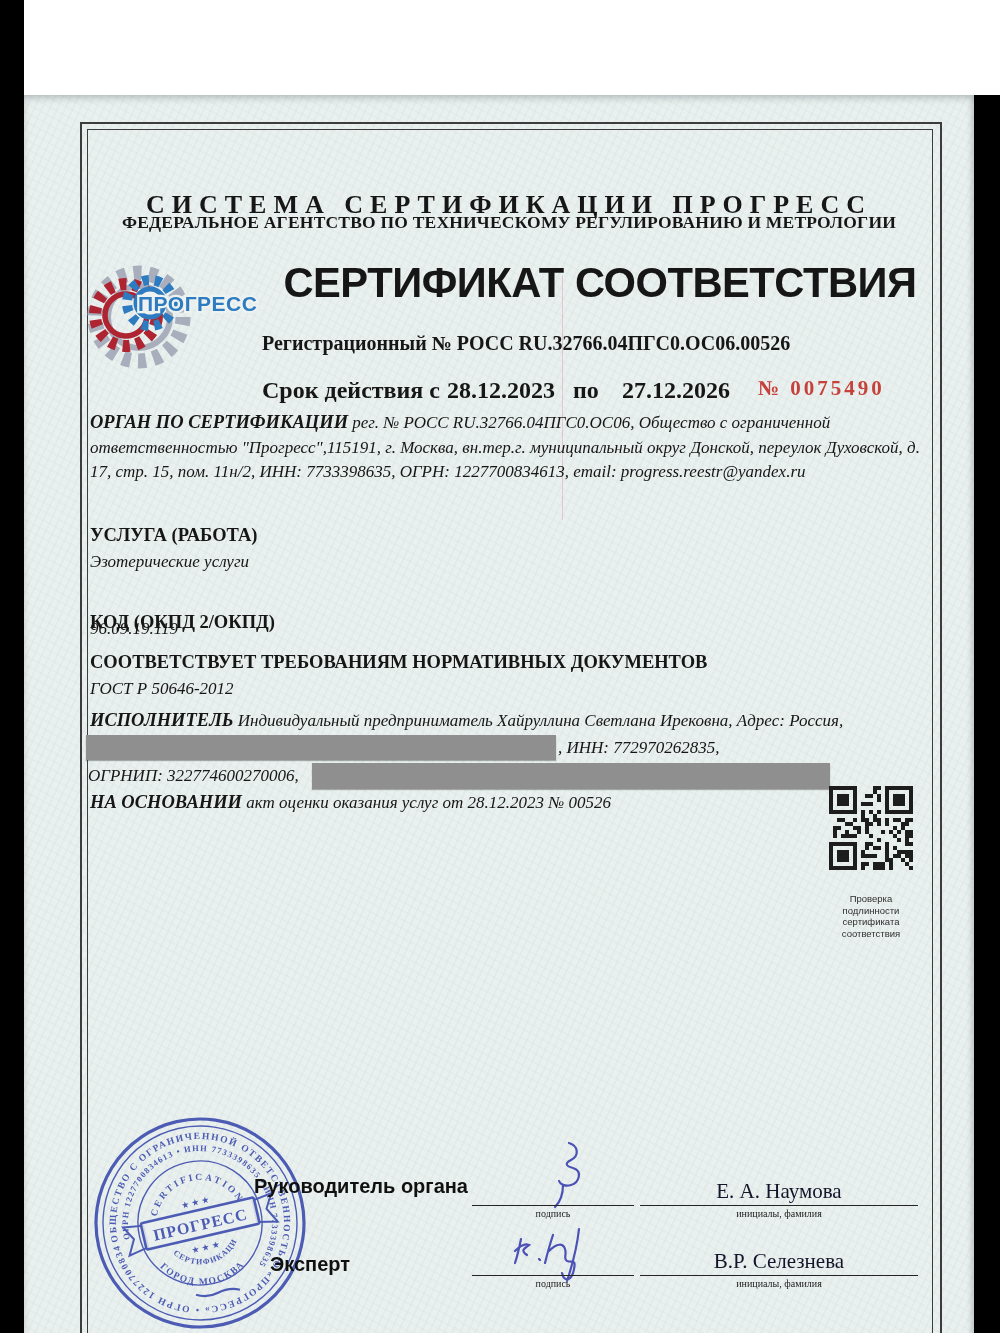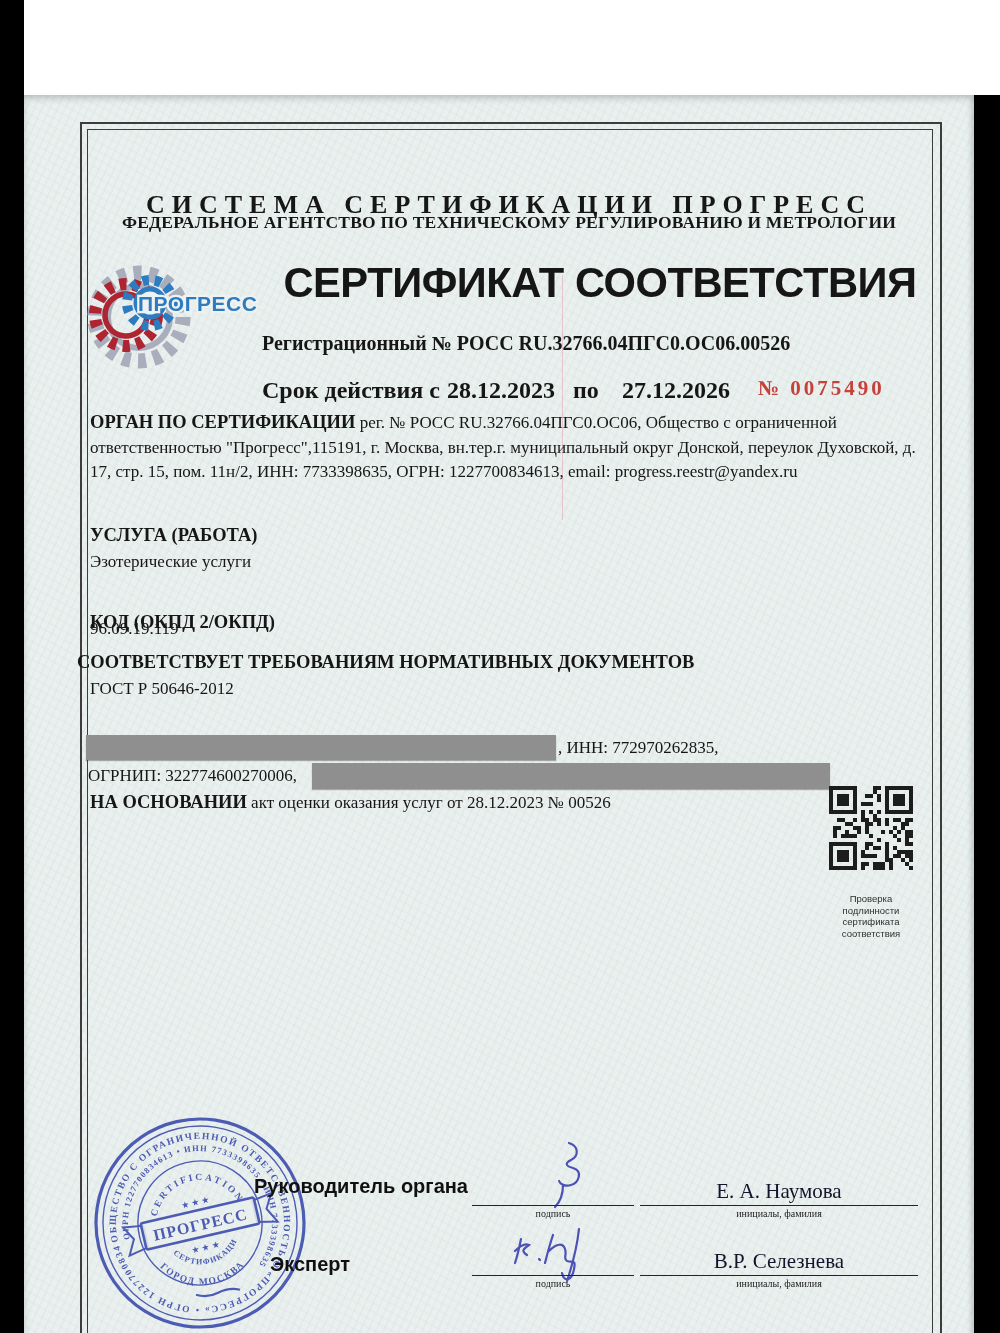--- a/index.html
+++ b/index.html
@@ -23,21 +23,21 @@
              font-weight:bold;font-size:26px;letter-spacing:7px;}
   .agency{position:absolute;left:56px;top:117px;width:858px;text-align:center;
           font-weight:bold;font-size:17.5px;letter-spacing:.2px;}
   .doc-title{position:absolute;left:246px;top:163px;width:660px;text-align:center;
              font-family:"Liberation Sans", sans-serif;font-weight:bold;font-size:43px;
              letter-spacing:-.5px;transform:scaleX(.97);transform-origin:center;}
   .reg-line{position:absolute;left:238px;top:237px;font-weight:bold;font-size:20px;}
   .validity{font-weight:bold;font-size:24px;}
   .blank-no{position:absolute;left:704px;top:281px;font-size:21px;letter-spacing:3px;color:#c5413a;font-weight:bold;margin-left:30px;}
 
-  .body-text{font-size:17px;line-height:24.5px;}
+  .body-text{font-size:17px;line-height:24.5px;font-style:italic;}
   .sec-label{font-weight:bold;font-size:18.5px;}
   .para{position:absolute;left:66px;width:846px;margin:0;}
   .nowrap{white-space:nowrap;}
   .redact{position:absolute;background:#8f8f8f;box-shadow:0 1px 1px rgba(60,60,60,.4);}
 
   .qr-wrap{position:absolute;left:802px;top:691px;width:90px;text-align:center;}
   .qr-caption{font-family:"Liberation Sans", sans-serif;font-size:9.5px;line-height:11.5px;color:#2e2e2e;margin-top:19px;}
 
   .role-label{position:absolute;font-family:"Liberation Sans", sans-serif;font-weight:bold;font-size:20px;color:#101010;}
   .sig-line{position:absolute;border-top:1.6px solid #242424;width:162px;}
@@ -91,23 +91,24 @@
     <div class="blank-no">№ 0075490</div>
 
     <p class="para body-text" style="top:315px;"><b class="sec-label">ОРГАН ПО СЕРТИФИКАЦИИ</b> <span>рег. № РОСС RU.32766.04ПГС0.ОС06, Общество с ограниченной ответственностью "Прогресс",115191, г. Москва, вн.тер.г. муниципальный округ Донской, переулок Духовской, д. 17, стр. 15, пом. 11н/2, ИНН: 7733398635, ОГРН: 1227700834613, email: progress.reestr@yandex.ru</span></p>
 
     <div class="abs sec-label" style="left:66px;top:430px;">УСЛУГА (РАБОТА)</div>
     <div class="abs body-text" style="left:66px;top:455px;">Эзотерические услуги</div>
 
     <div class="abs sec-label" style="left:66px;top:517px;">КОД (ОКПД 2/ОКПД)</div>
     <div class="abs body-text" style="left:66px;top:522px;">96.09.19.119</div>
 
-    <div class="abs sec-label" style="left:53px;top:557px;text-align:center;">СООТВЕТСТВУЕТ ТРЕБОВАНИЯМ НОРМАТИВНЫХ ДОКУМЕНТОВ</div>
+    <div class="abs sec-label" style="left:66px;top:557px;text-align:center;">СООТВЕТСТВУЕТ ТРЕБОВАНИЯМ НОРМАТИВНЫХ ДОКУМЕНТОВ</div>
     <div class="abs body-text" style="left:66px;top:582px;">ГОСТ Р 50646-2012</div>
 
+    <p class="para body-text nowrap" style="top:613px;"><b class="sec-label">ИСПОЛНИТЕЛЬ</b> <span>Индивидуальный предприниматель Хайруллина Светлана Ирековна, Адрес: Россия,</span></p>
     <div class="redact" style="left:62px;top:640px;width:470px;height:25px;"></div>
     <div class="abs body-text" style="left:534px;top:641px;">, ИНН: 772970262835,</div>
     <div class="abs body-text" style="left:64px;top:669px;">ОГРНИП: 322774600270006,</div>
     <div class="redact" style="left:288px;top:668px;width:518px;height:26px;"></div>
 
     <p class="para body-text nowrap" style="top:695px;"><b class="sec-label">НА ОСНОВАНИИ</b> <span>акт оценки оказания услуг от 28.12.2023 № 00526</span></p>
 
     <div class="qr-wrap">
       <svg id="qr-svg" width="84" height="84" viewBox="0 0 84 84" fill="#1d1d1d">
           <rect x="0" y="0" width="4" height="4"></rect>

